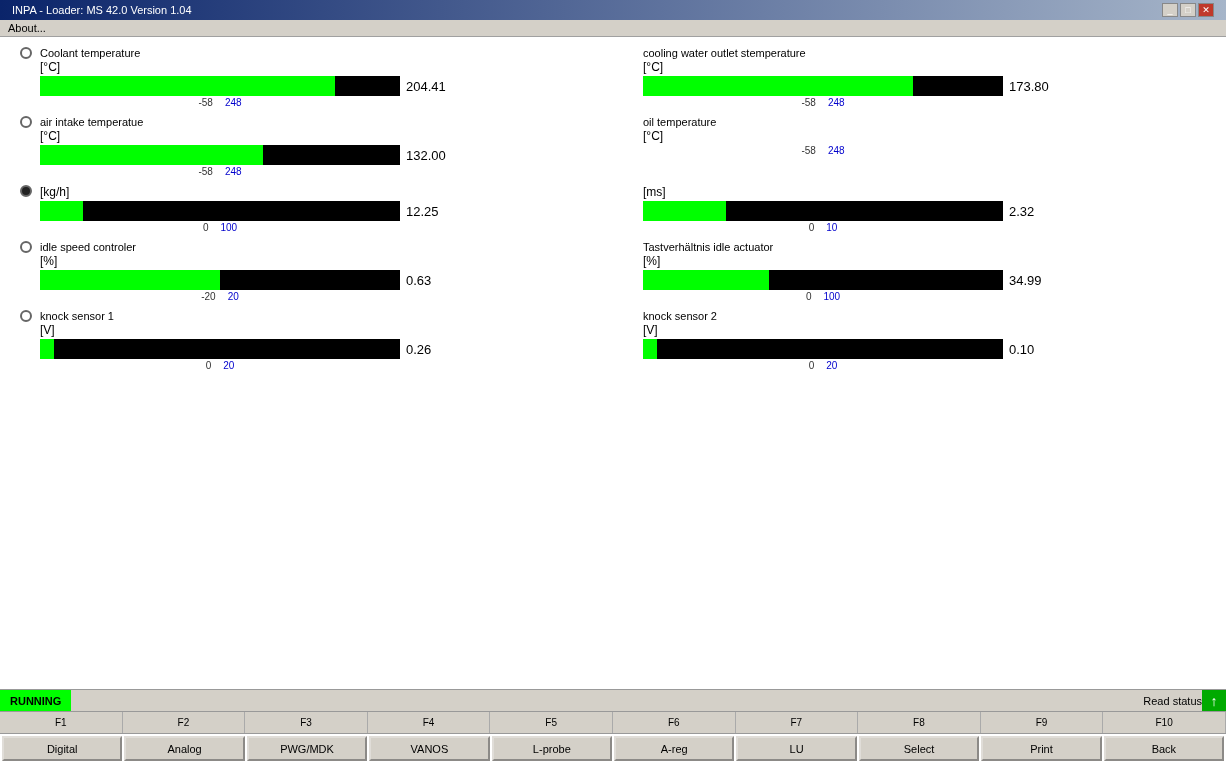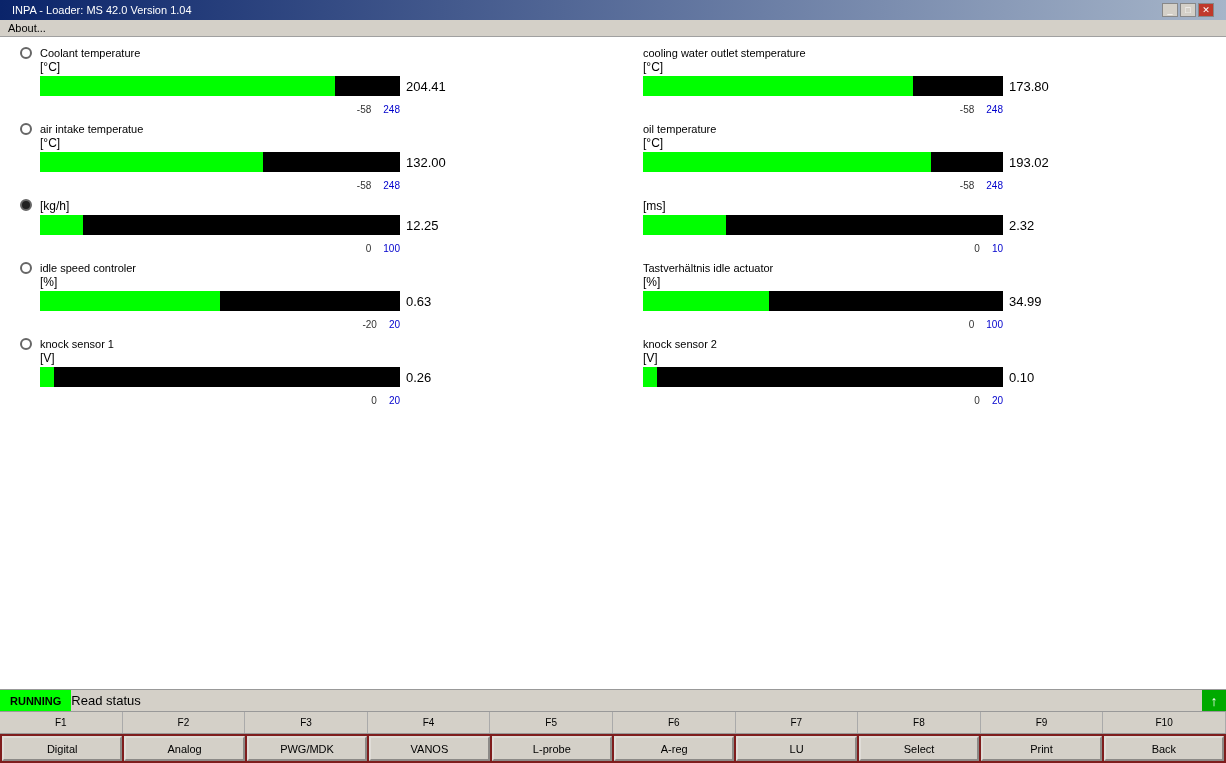--- a/index.html
+++ b/index.html
@@ -90,25 +90,25 @@
       position: absolute;
       left: 0; top: 0;
     }
     .bar-value {
       font-size: 13px;
       min-width: 55px;
       color: black;
     }
     .bar-scale {
       display: flex;
-      justify-content: flex-end;
+      justify-content: center;
       width: 360px;
       font-size: 10px;
       color: #333;
-      margin-top: 8px;
+      margin-top: 1px;
       gap: 12px;
     }
     .bar-scale .max-val { color: #0000cc; }
     .status-bar {
       height: 22px;
       background: #d4d0c8;
       display: flex;
       align-items: center;
       border-top: 1px solid #999;
     }
@@ -117,22 +117,22 @@
       color: black;
       font-size: 11px;
       font-weight: bold;
       padding: 2px 10px;
       height: 100%;
       display: flex;
       align-items: center;
     }
     .status-center {
       flex: 1;
-      text-align: left;
-      font-size: 13px;
+      text-align: right;
+      font-size: 11px;
       color: black;
     }
     .status-arrow {
       background: #00aa00;
       color: white;
       width: 24px;
       height: 22px;
       display: flex;
       align-items: center;
       justify-content: center;
@@ -149,21 +149,21 @@
       text-align: center;
       font-size: 10px;
       color: black;
       border-right: 1px solid #aaa;
       display: flex;
       align-items: center;
       justify-content: center;
       padding: 0 2px;
     }
     .button-bar {
-      background: #7f1d1d;
+      background: #ffffff;
       display: flex;
       border-top: 1px solid #999;
       padding: 2px;
       gap: 2px;
       height: 30px;
     }
     .action-btn {
       flex: 1;
       background: #d4d0c8;
       border: 2px outset #e0ddd8;
@@ -254,26 +254,20 @@
         </div>
       </div>
     </div>
   </div>
         <div>
     <div style="display:flex;align-items:flex-start;gap:4px;margin-bottom:4px;">
       <span style="display:inline-block;width:16px;"></span>
       <div style="flex:1;">
         <div class="sensor-name">oil temperature</div>
         <div class="sensor-unit">[°C]</div>
-        <div class="bar-row">
-          <div class="bar-container">
-            <div class="bar-fill" style="width:80%;"></div>
-          </div>
-          <span class="bar-value">193.02</span>
-        </div>
         <div class="bar-scale">
           <span>-58</span>
           <span class="max-val">248</span>
         </div>
       </div>
     </div>
   </div>
         <div>
     <div style="display:flex;align-items:flex-start;gap:4px;margin-bottom:4px;">
       <span class="sensor-radio filled" style="display:inline-block;"></span>

